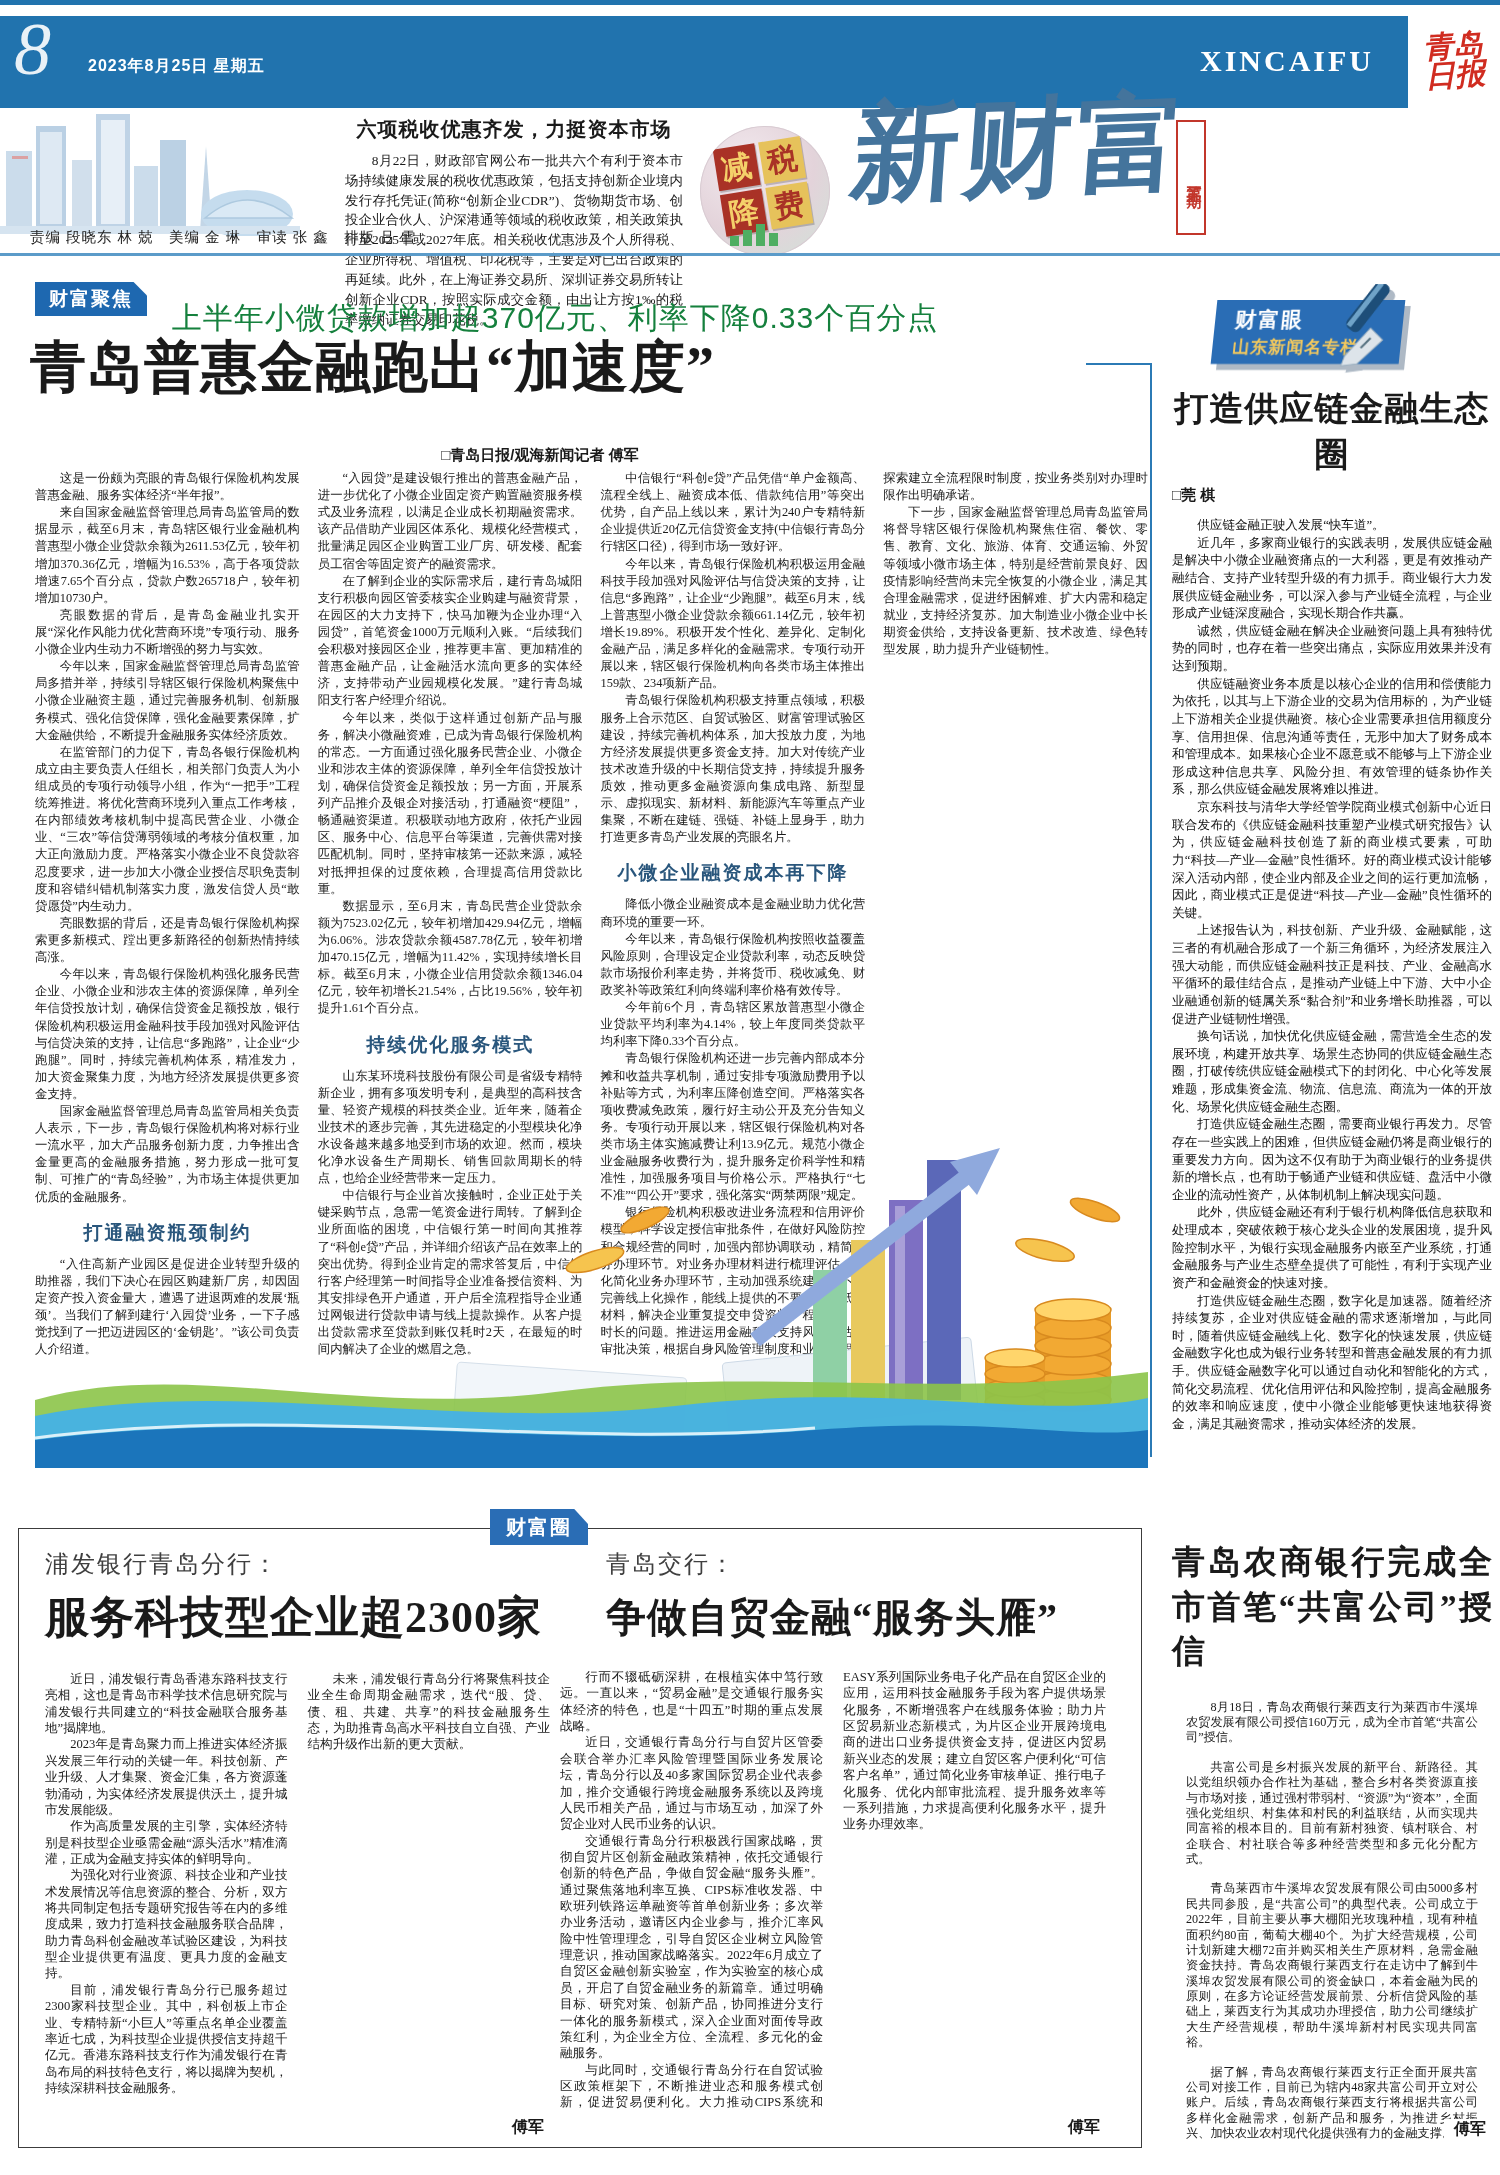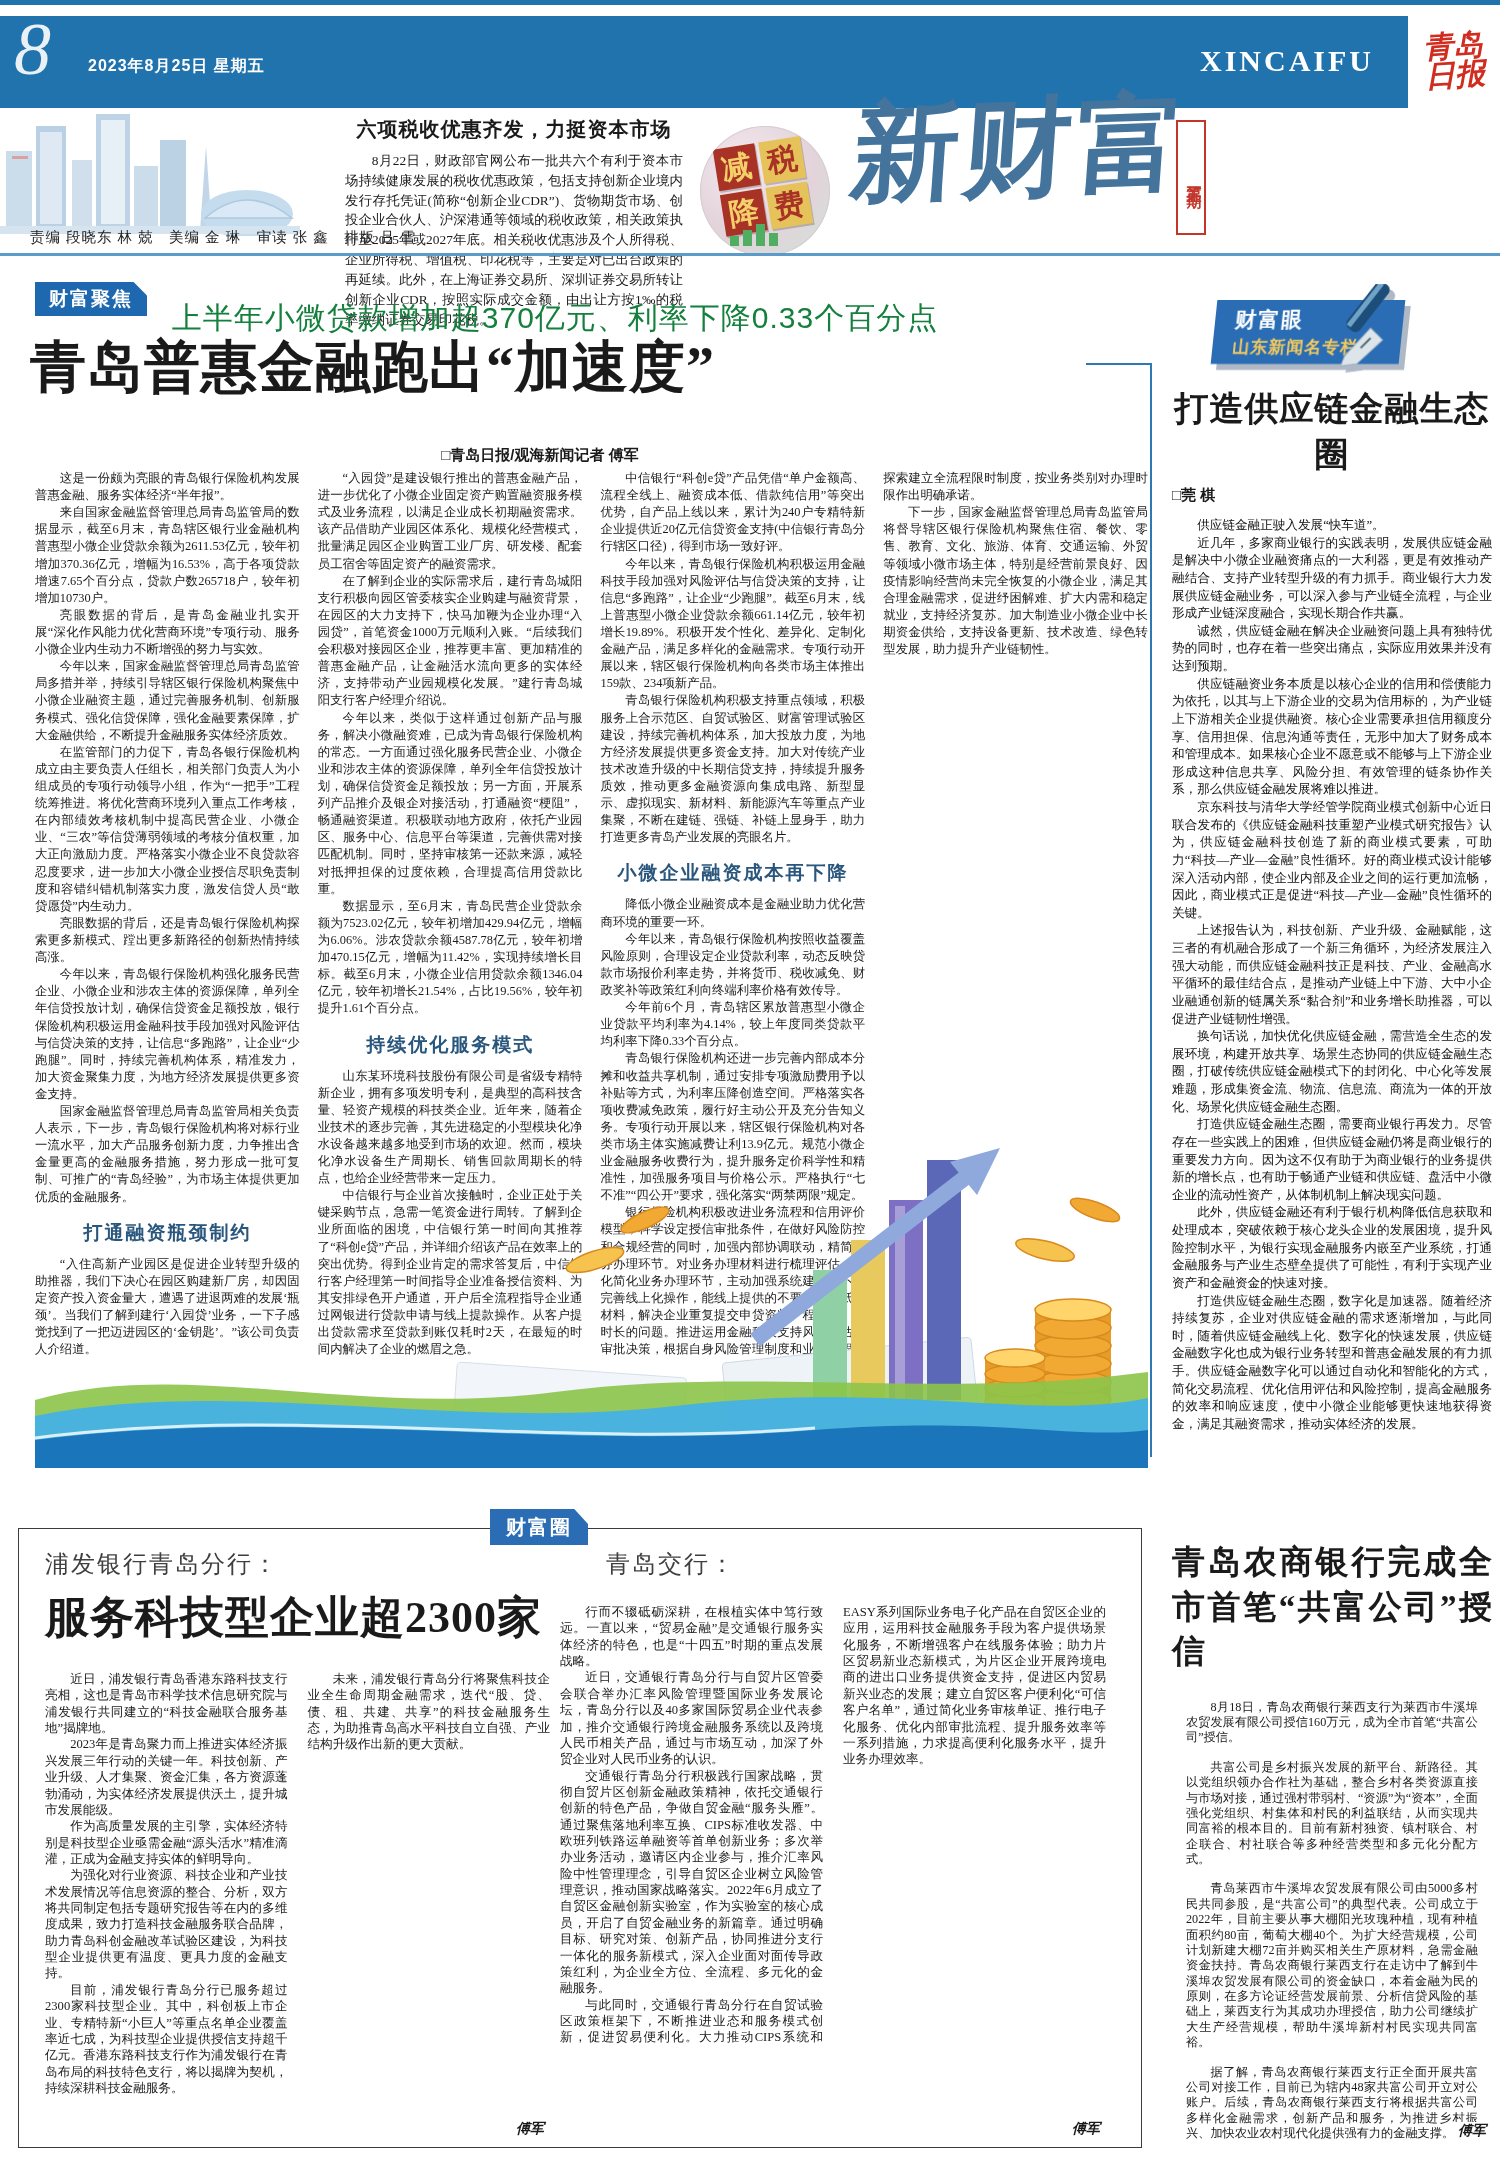--- a/index.html
+++ b/index.html
@@ -89,21 +89,21 @@
         border:1.5px solid #3c3c3c;}
   .art{position:absolute;}
   .kicker2{font-size:24px;color:#3f3f3f;letter-spacing:2px;font-family:"Liberation Sans",sans-serif;}
   .headline2{font-size:44px;font-weight:900;margin-top:8px;letter-spacing:1px;
         font-family:"Liberation Serif",serif;white-space:nowrap;}
   .headline3{font-size:40px;font-weight:900;margin-top:10px;letter-spacing:1px;
         font-family:"Liberation Serif",serif;white-space:nowrap;}
   .body2{margin-top:24px;column-count:2;column-gap:20px;column-fill:auto;overflow:hidden;}
   .body2 p{margin:0;font-size:12.6px;line-height:1.3;text-align:justify;text-indent:2em;}
   .sig{position:absolute;right:6px;bottom:8px;background:#ffffff;padding-left:10px;
-       font-size:14px;font-weight:bold;font-style:italic;}
+       font-size:16px;font-weight:bold;}
   .art-right{position:absolute;left:1172px;top:1540px;width:320px;height:608px;}
   .headline4{font-size:33px;font-weight:900;line-height:1.35;text-align:justify;
        font-family:"Liberation Serif",serif;}
   .body3{margin-top:12px;height:460px;overflow:hidden;}
   .body3 p{margin:14px;font-size:12.2px;line-height:1.26;text-align:justify;text-indent:2em;}
 </style>
 </head>
 <body>
 
 <div id="page">
@@ -284,20 +284,21 @@
         <p>作为高质量发展的主引擎，实体经济特别是科技型企业亟需金融“源头活水”精准滴灌，正成为金融支持实体的鲜明导向。</p>
         <p>为强化对行业资源、科技企业和产业技术发展情况等信息资源的整合、分析，双方将共同制定包括专题研究报告等在内的多维度成果，致力打造科技金融服务联合品牌，助力青岛科创金融改革试验区建设，为科技型企业提供更有温度、更具力度的金融支持。</p>
         <p>目前，浦发银行青岛分行已服务超过2300家科技型企业。其中，科创板上市企业、专精特新“小巨人”等重点名单企业覆盖率近七成，为科技型企业提供授信支持超千亿元。香港东路科技支行作为浦发银行在青岛布局的科技特色支行，将以揭牌为契机，持续深耕科技金融服务。</p>
         <p>未来，浦发银行青岛分行将聚焦科技企业全生命周期金融需求，迭代“股、贷、债、租、共建、共享”的科技金融服务生态，为助推青岛高水平科技自立自强、产业结构升级作出新的更大贡献。</p>
       </div>
     <div class="sig">傅军</div>
   </div>
 
   <div class="art" style="left:560px;top:1548px;width:546px;height:598px;">
     <div class="kicker2" style="margin-left:46px;">青岛交行：</div>
+    <div class="headline3" style="margin-left:46px;">争做自贸金融“服务头雁”</div>
     <div class="body2" style="height:448px;">
         <p>行而不辍砥砺深耕，在根植实体中笃行致远。一直以来，“贸易金融”是交通银行服务实体经济的特色，也是“十四五”时期的重点发展战略。</p>
         <p>近日，交通银行青岛分行与自贸片区管委会联合举办汇率风险管理暨国际业务发展论坛，青岛分行以及40多家国际贸易企业代表参加，推介交通银行跨境金融服务系统以及跨境人民币相关产品，通过与市场互动，加深了外贸企业对人民币业务的认识。</p>
         <p>交通银行青岛分行积极践行国家战略，贯彻自贸片区创新金融政策精神，依托交通银行创新的特色产品，争做自贸金融“服务头雁”。通过聚焦落地利率互换、CIPS标准收发器、中欧班列铁路运单融资等首单创新业务；多次举办业务活动，邀请区内企业参与，推介汇率风险中性管理理念，引导自贸区企业树立风险管理意识，推动国家战略落实。2022年6月成立了自贸区金融创新实验室，作为实验室的核心成员，开启了自贸金融业务的新篇章。通过明确目标、研究对策、创新产品，协同推进分支行一体化的服务新模式，深入企业面对面传导政策红利，为企业全方位、全流程、多元化的金融服务。</p>
         <p>与此同时，交通银行青岛分行在自贸试验区政策框架下，不断推进业态和服务模式创新，促进贸易便利化。大力推动CIPS系统和EASY系列国际业务电子化产品在自贸区企业的应用，运用科技金融服务手段为客户提供场景化服务，不断增强客户在线服务体验；助力片区贸易新业态新模式，为片区企业开展跨境电商的进出口业务提供资金支持，促进区内贸易新兴业态的发展；建立自贸区客户便利化“可信客户名单”，通过简化业务审核单证、推行电子化服务、优化内部审批流程、提升服务效率等一系列措施，力求提高便利化服务水平，提升业务办理效率。</p>
       </div>
     <div class="sig">傅军</div>
   </div>
 
   <div class="art-right">

